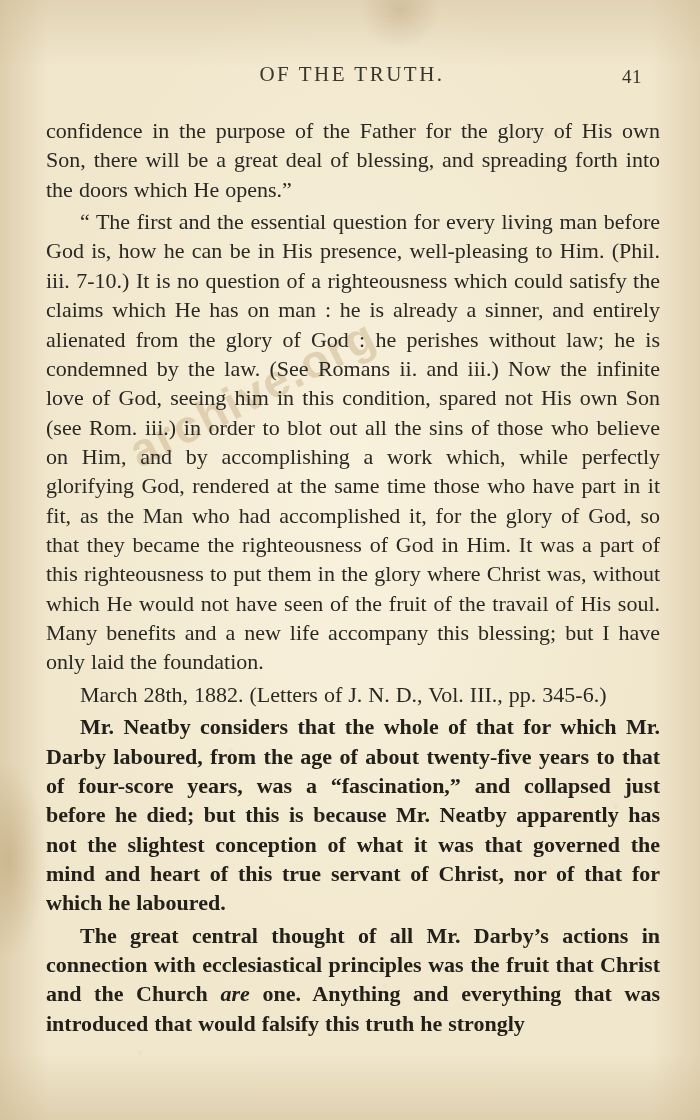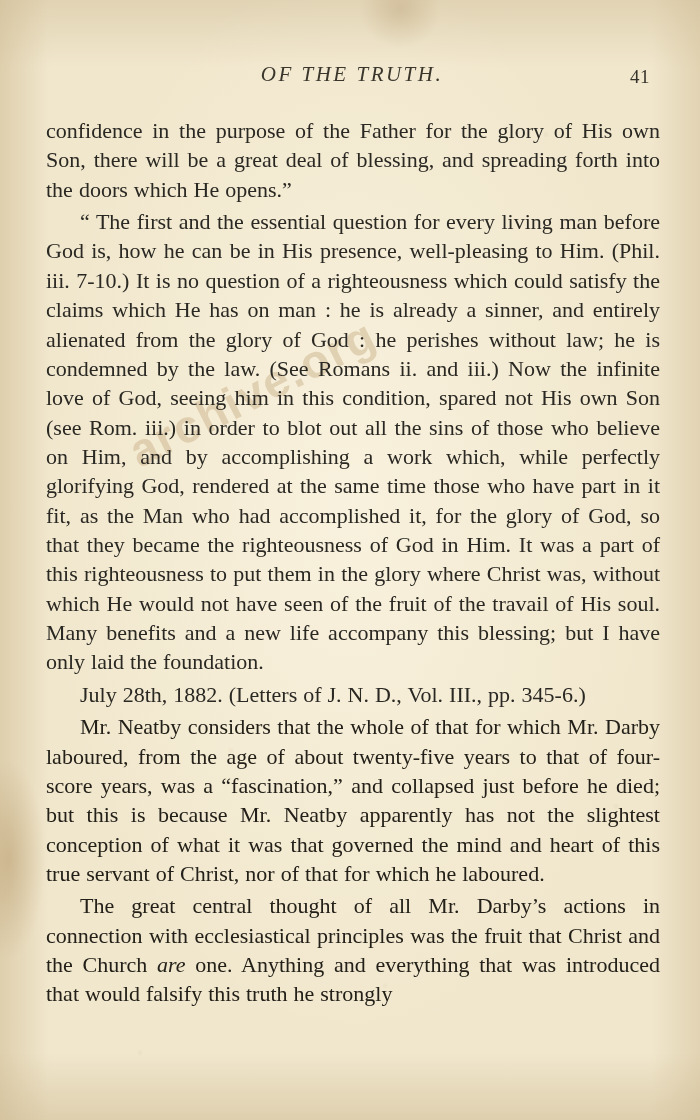--- a/index.html
+++ b/index.html
@@ -79,28 +79,27 @@
 
   header.running-head {
     position: relative;
     height: 40px;
     margin: 62px 42px 0 46px;
   }
   .head-title {
     position: absolute;
     left: 0; right: 0;
     text-align: center;
-    font-style: italic;
     font-size: 21px;
     letter-spacing: 2.5px;
     color: #3a362c;
   }
   .page-number {
     position: absolute;
-    right: 8px;
+    right: 16px;
     top: 4px;
     font-size: 19px;
     letter-spacing: 0.5px;
     color: #35322a;
   }
 
   .body-text {
     margin: 14px 40px 0 46px;
     font-size: 22px;
     line-height: 1.335;
@@ -112,41 +111,41 @@
     text-align: justify;
     text-justify: inter-word;
     word-spacing: 0.5px;
   }
   .p-indent { text-indent: 34px; }
   .p-flush  { text-indent: 0; }
   .gap-above { margin-top: 9px; }
   .ital { font-style: italic; margin-top: 36px; }
 
   
-  .ink-dark { color: #232019; font-weight: 400; }
+  .ink-dark { color: #232019; font-weight: 700; }
 </style>
 </head>
 <body>
 
 <div class="page"></div>
 <div class="grain"></div>
 <div class="smudge-left"></div>
 <div class="smudge-top"></div>
 <div class="watermark">archive.org</div>
 
 <div class="content">
 
   <header class="running-head">
     <div class="head-title">OF THE TRUTH.</div>
     <div class="page-number">41</div>
   </header>
 
   <div class="body-text">
     <p class="p-flush">confidence in the purpose of the Father for the glory of His own Son, there will be a great deal of blessing, and spreading forth into the doors which He opens.”</p>
     <p class="p-indent gap-above">“ The first and the essential question for every living man before God is, how he can be in His presence, well-pleasing to Him. (Phil. iii. 7-10.) It is no question of a righteousness which could satisfy the claims which He has on man : he is already a sinner, and entirely alienated from the glory of God : he perishes without law; he is condemned by the law. (See Romans ii. and iii.) Now the infinite love of God, seeing him in this condition, spared not His own Son (see Rom. iii.) in order to blot out all the sins of those who believe on Him, and by accomplishing a work which, while perfectly glorifying God, rendered at the same time those who have part in it fit, as the Man who had accomplished it, for the glory of God, so that they became the righteousness of God in Him. It was a part of this righteousness to put them in the glory where Christ was, without which He would not have seen of the fruit of the travail of His soul. Many benefits and a new life accompany this blessing; but I have only laid the foundation.</p>
-    <p class="p-indent gap-above">July 28th, 1882. (Letters of J. N. D., Vol. III., pp. 345-6.)</p>
+    <p class="p-indent gap-above">March 28th, 1882. (Letters of J. N. D., Vol. III., pp. 345-6.)</p>
     <p class="p-indent gap-above ink-dark">Mr. Neatby considers that the whole of that for which Mr. Darby laboured, from the age of about twenty-five years to that of four-score years, was a “fascination,” and collapsed just before he died; but this is because Mr. Neatby apparently has not the slightest conception of what it was that governed the mind and heart of this true servant of Christ, nor of that for which he laboured.</p>
     <p class="p-indent ink-dark">
       <span>The great central thought of all Mr. Darby’s actions in connection with ecclesiastical principles was the fruit that Christ and the Church </span><span class="ital">are</span><span> one. Anything and everything that was introduced that would falsify this truth he strongly</span>
     </p>
   </div>
 
 </div>
 
 </body></html>

